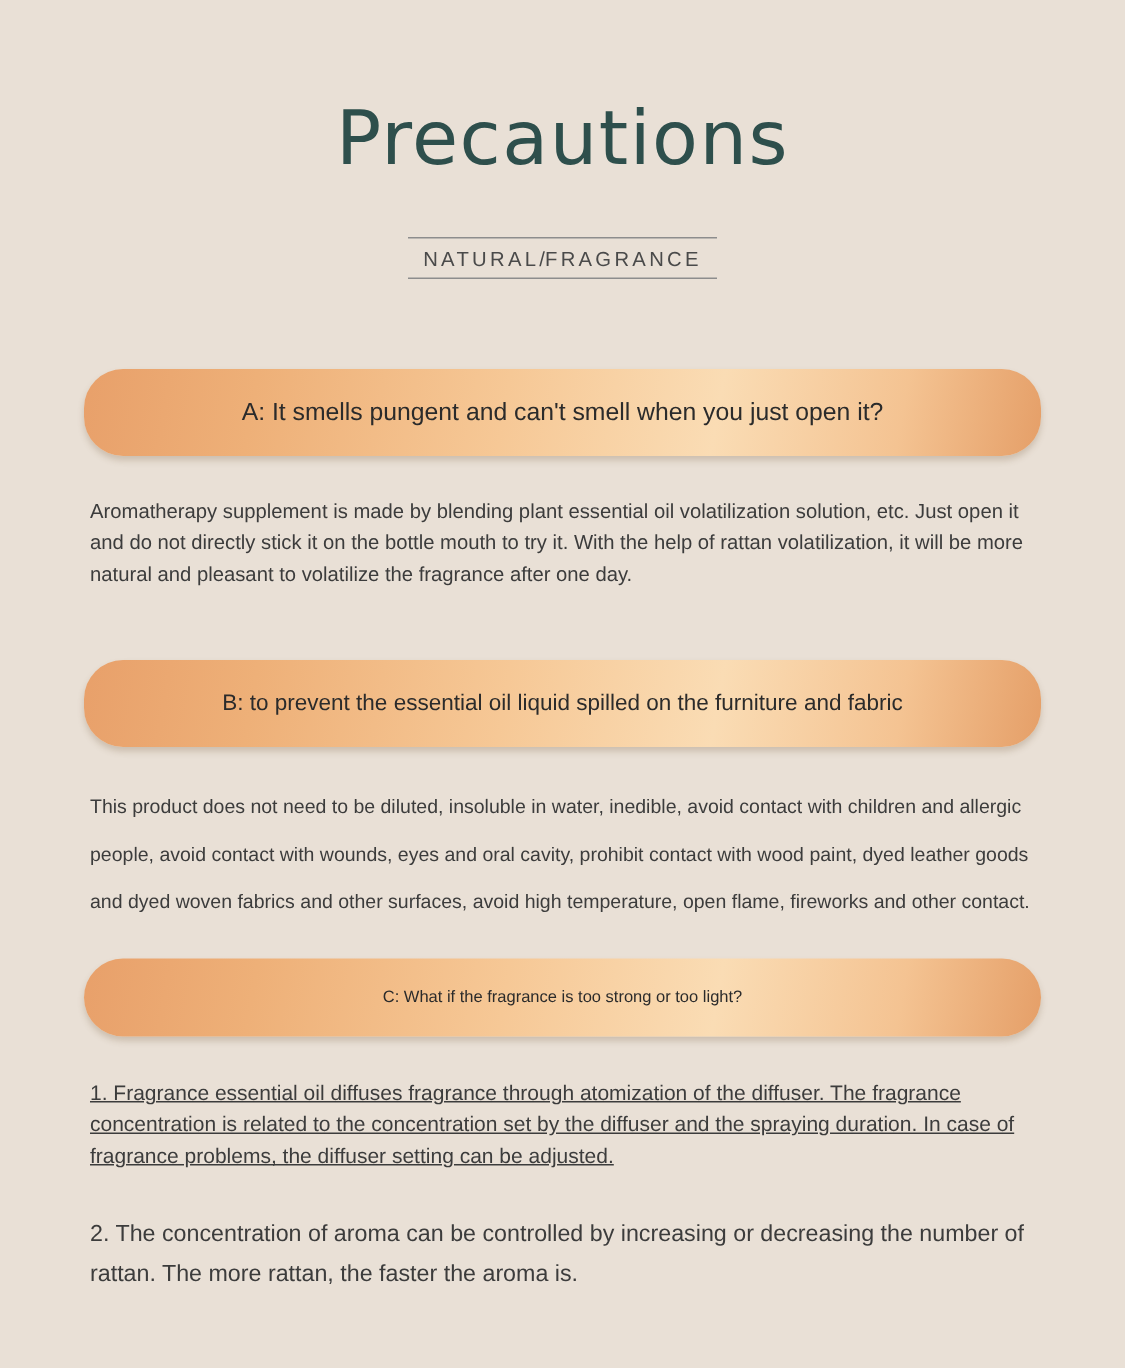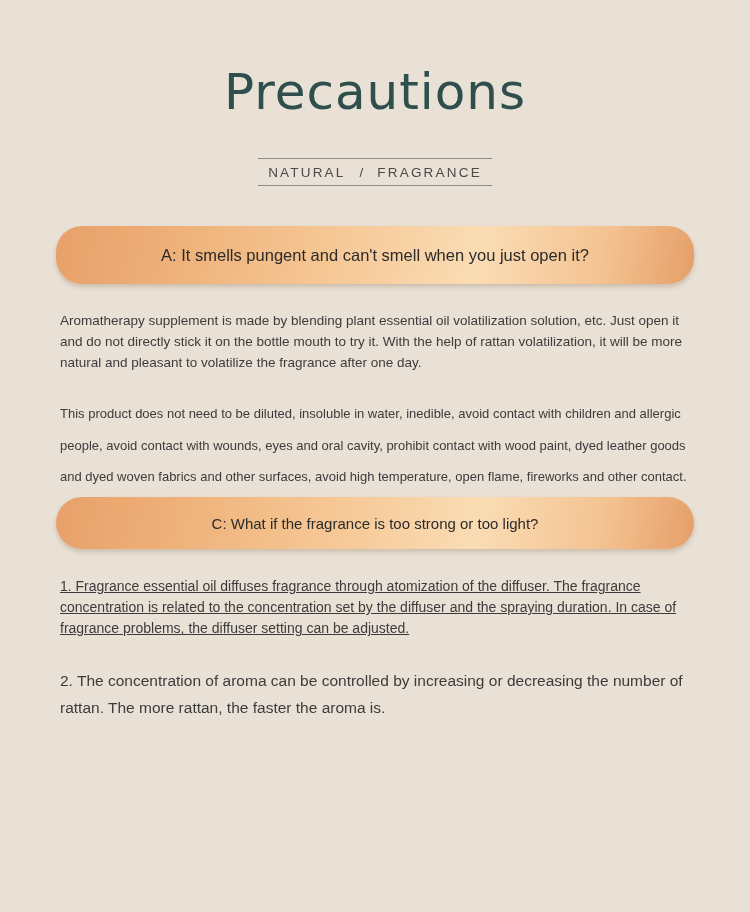--- a/index.html
+++ b/index.html
@@ -35,21 +35,20 @@
     font-family: "DejaVu Sans", sans-serif;
   }
   .subtitle-wrap {
     display: flex;
     justify-content: center;
     margin-top: 36px;
   }
   .subtitle {
     display: flex;
     align-items: center;
-    gap: 14px;
     border-top: 1px solid #8d8d8d;
     border-bottom: 1px solid #8d8d8d;
     padding: 6px 10px 5px 10px;
     font-size: 13.5px;
     letter-spacing: 2.2px;
     color: #4a4a4a;
   }
   .subtitle .slash {
     letter-spacing: 0;
     color: #4a4a4a;
@@ -65,33 +64,33 @@
     background: linear-gradient(100deg, #e8a06a 0%, #eeb078 18%, #f6c896 44%, #fadcb4 66%, #f4c392 85%, #e59f68 100%);
     box-shadow: 0 3px 4px rgba(120, 90, 60, 0.25);
     color: #2b2b2b;
     display: flex;
     align-items: center;
     justify-content: center;
     text-align: center;
   }
   .banner-a {
     height: 58px;
-    margin-top: 40px;
+    margin-top: 60px;
     font-size: 16.5px;
     justify-content: center;
   }
   .banner-b {
     height: 58px;
     margin-top: 46px;
     font-size: 15px;
   }
   .banner-c {
     height: 52px;
-    margin-top: 4px;
-    font-size: 15px;
+    margin-top: 22px;
+    font-size: 11px;
   }
 
   
   .para {
     width: 630px;
     margin: 4px auto;
     color: #3c3c3c;
   }
   .para-a {
     margin-top: 27px;
@@ -128,20 +127,23 @@
       <span class="slash">/</span>
       <span>FRAGRANCE</span>
     </div>
   </div>
 
   <div class="banner banner-a">
     <span>A: It smells pungent and can't smell when you just open it?</span>
   </div>
   <p class="para para-a">Aromatherapy supplement is made by blending plant essential oil volatilization solution, etc. Just open it and do not directly stick it on the bottle mouth to try it. With the help of rattan volatilization, it will be more natural and pleasant to volatilize the fragrance after one day.</p>
 
+  <div class="banner banner-b">
+    <span>B: to prevent the essential oil liquid spilled on the furniture and fabric</span>
+  </div>
   <p class="para para-b">This product does not need to be diluted, insoluble in water, inedible, avoid contact with children and allergic people, avoid contact with wounds, eyes and oral cavity, prohibit contact with wood paint, dyed leather goods and dyed woven fabrics and other surfaces, avoid high temperature, open flame, fireworks and other contact.</p>
 
   <div class="banner banner-c">
     <span>C: What if the fragrance is too strong or too light?</span>
   </div>
   <p class="para para-c1">1. Fragrance essential oil diffuses fragrance through atomization of the diffuser. The fragrance concentration is related to the concentration set by the diffuser and the spraying duration. In case of fragrance problems, the diffuser setting can be adjusted.</p>
   <p class="para para-c2">2. The concentration of aroma can be controlled by increasing or decreasing the number of rattan. The more rattan, the faster the aroma is.</p>
 
 </div>
 

